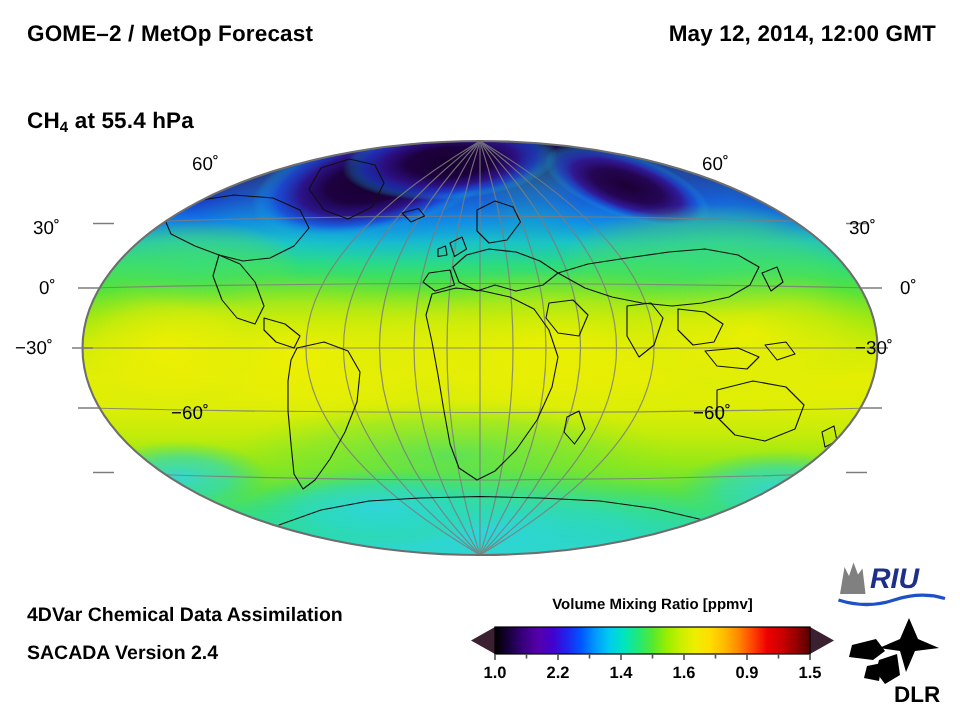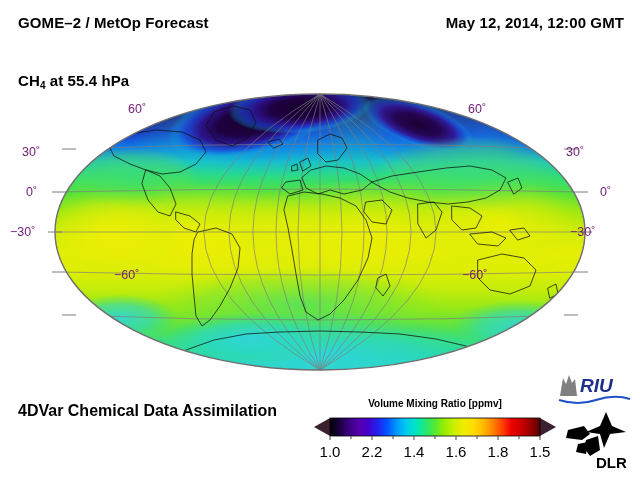--- a/index.html
+++ b/index.html
@@ -28,44 +28,44 @@
     text-align:right;
   }
   .sub{font-size:10px;vertical-align:-3px;}
 
   
   #map-area{position:absolute;left:0;top:82px;width:640px;height:300px;}
   #map-svg{position:absolute;left:0;top:0;}
 
   .lat-label{
     position:absolute;
-    font-size:12.5px;color:#701a75;
+    font-size:12.5px;color:#000000;
     white-space:nowrap;
   }
 
   
   .ft{
     position:absolute;left:18px;
-    font-size:16px;font-weight:bold;
+    font-size:13px;font-weight:bold;
   }
   #ft1{top:402px;}
   #ft2{top:427px;}
   #ft3{top:452px;}
 
   
   #cb-title{
     position:absolute;left:320px;top:398px;width:230px;
     text-align:center;font-size:10px;font-weight:bold;
   }
   #cb-wrap{position:absolute;left:312px;top:416px;width:246px;height:24px;}
   #cb-ticklabels{
     position:absolute;left:312px;top:443px;width:246px;height:18px;
   }
   .cb-tl{
-    position:absolute;font-size:15px;font-weight:normal;
+    position:absolute;font-size:11px;font-weight:bold;
     transform:translateX(-50%);
   }
 
   
   #riu-logo{position:absolute;left:556px;top:372px;width:78px;height:34px;}
   #dlr-logo{position:absolute;left:560px;top:410px;width:72px;height:62px;}
 </style>
 </head>
 <body>
 
@@ -273,20 +273,21 @@
     <div class="lat-label" style="left:114px;top:186px;"><span>−60</span><span>˚</span></div>
 
     <div class="lat-label" style="left:468px;top:20px;"><span>60</span><span>˚</span></div>
     <div class="lat-label" style="left:566px;top:63px;"><span>30</span><span>˚</span></div>
     <div class="lat-label" style="left:600px;top:103px;"><span>0</span><span>˚</span></div>
     <div class="lat-label" style="left:570px;top:143px;"><span>−30</span><span>˚</span></div>
     <div class="lat-label" style="left:462px;top:186px;"><span>−60</span><span>˚</span></div>
   </div>
 
   <div class="ft" id="ft1">4DVar Chemical Data Assimilation</div>
+  <div class="ft" id="ft2">SACADA Version 2.4</div>
 
   <div id="cb-title">Volume Mixing Ratio [ppmv]</div>
 
   <div id="cb-wrap">
     <svg width="246" height="24" viewBox="0 0 246 24">
       <defs>
         <linearGradient id="cbGrad" x1="0" y1="0" x2="1" y2="0" id-ref="cb">
             <stop offset="0.00%" stop-color="#000000"></stop>
             <stop offset="4.55%" stop-color="#1a0040"></stop>
             <stop offset="9.09%" stop-color="#3a0080"></stop>
@@ -329,21 +330,21 @@
           <line x1="228" x2="228" y1="20" y2="24"></line>
         </g>
     </svg>
   </div>
 
   <div id="cb-ticklabels">
       <div class="cb-tl" style="left: 18px;">1.0</div>
       <div class="cb-tl" style="left: 60px;">2.2</div>
       <div class="cb-tl" style="left: 102px;">1.4</div>
       <div class="cb-tl" style="left: 144px;">1.6</div>
-      <div class="cb-tl" style="left: 186px;">1.8</div>
+      <div class="cb-tl" style="left: 186px;">0.9</div>
       <div class="cb-tl" style="left: 228px;">1.5</div>
     </div>
 
   <svg id="riu-logo" viewBox="0 0 78 34">
     <path d="M4,24 L7,6 L10,12 L13,3 L16,11 L19,7 L21,24 Z" fill="#808080"></path>
     <text x="24" y="20" font-family="Liberation Sans, sans-serif" font-size="19" font-weight="bold" font-style="italic" fill="#1e2f8a">RIU</text>
     <path d="M3,28 Q22,34 40,28 Q58,22 74,27" fill="none" stroke="#1e50c8" stroke-width="2.2"></path>
   </svg>
 
   <svg id="dlr-logo" viewBox="0 0 72 62">

